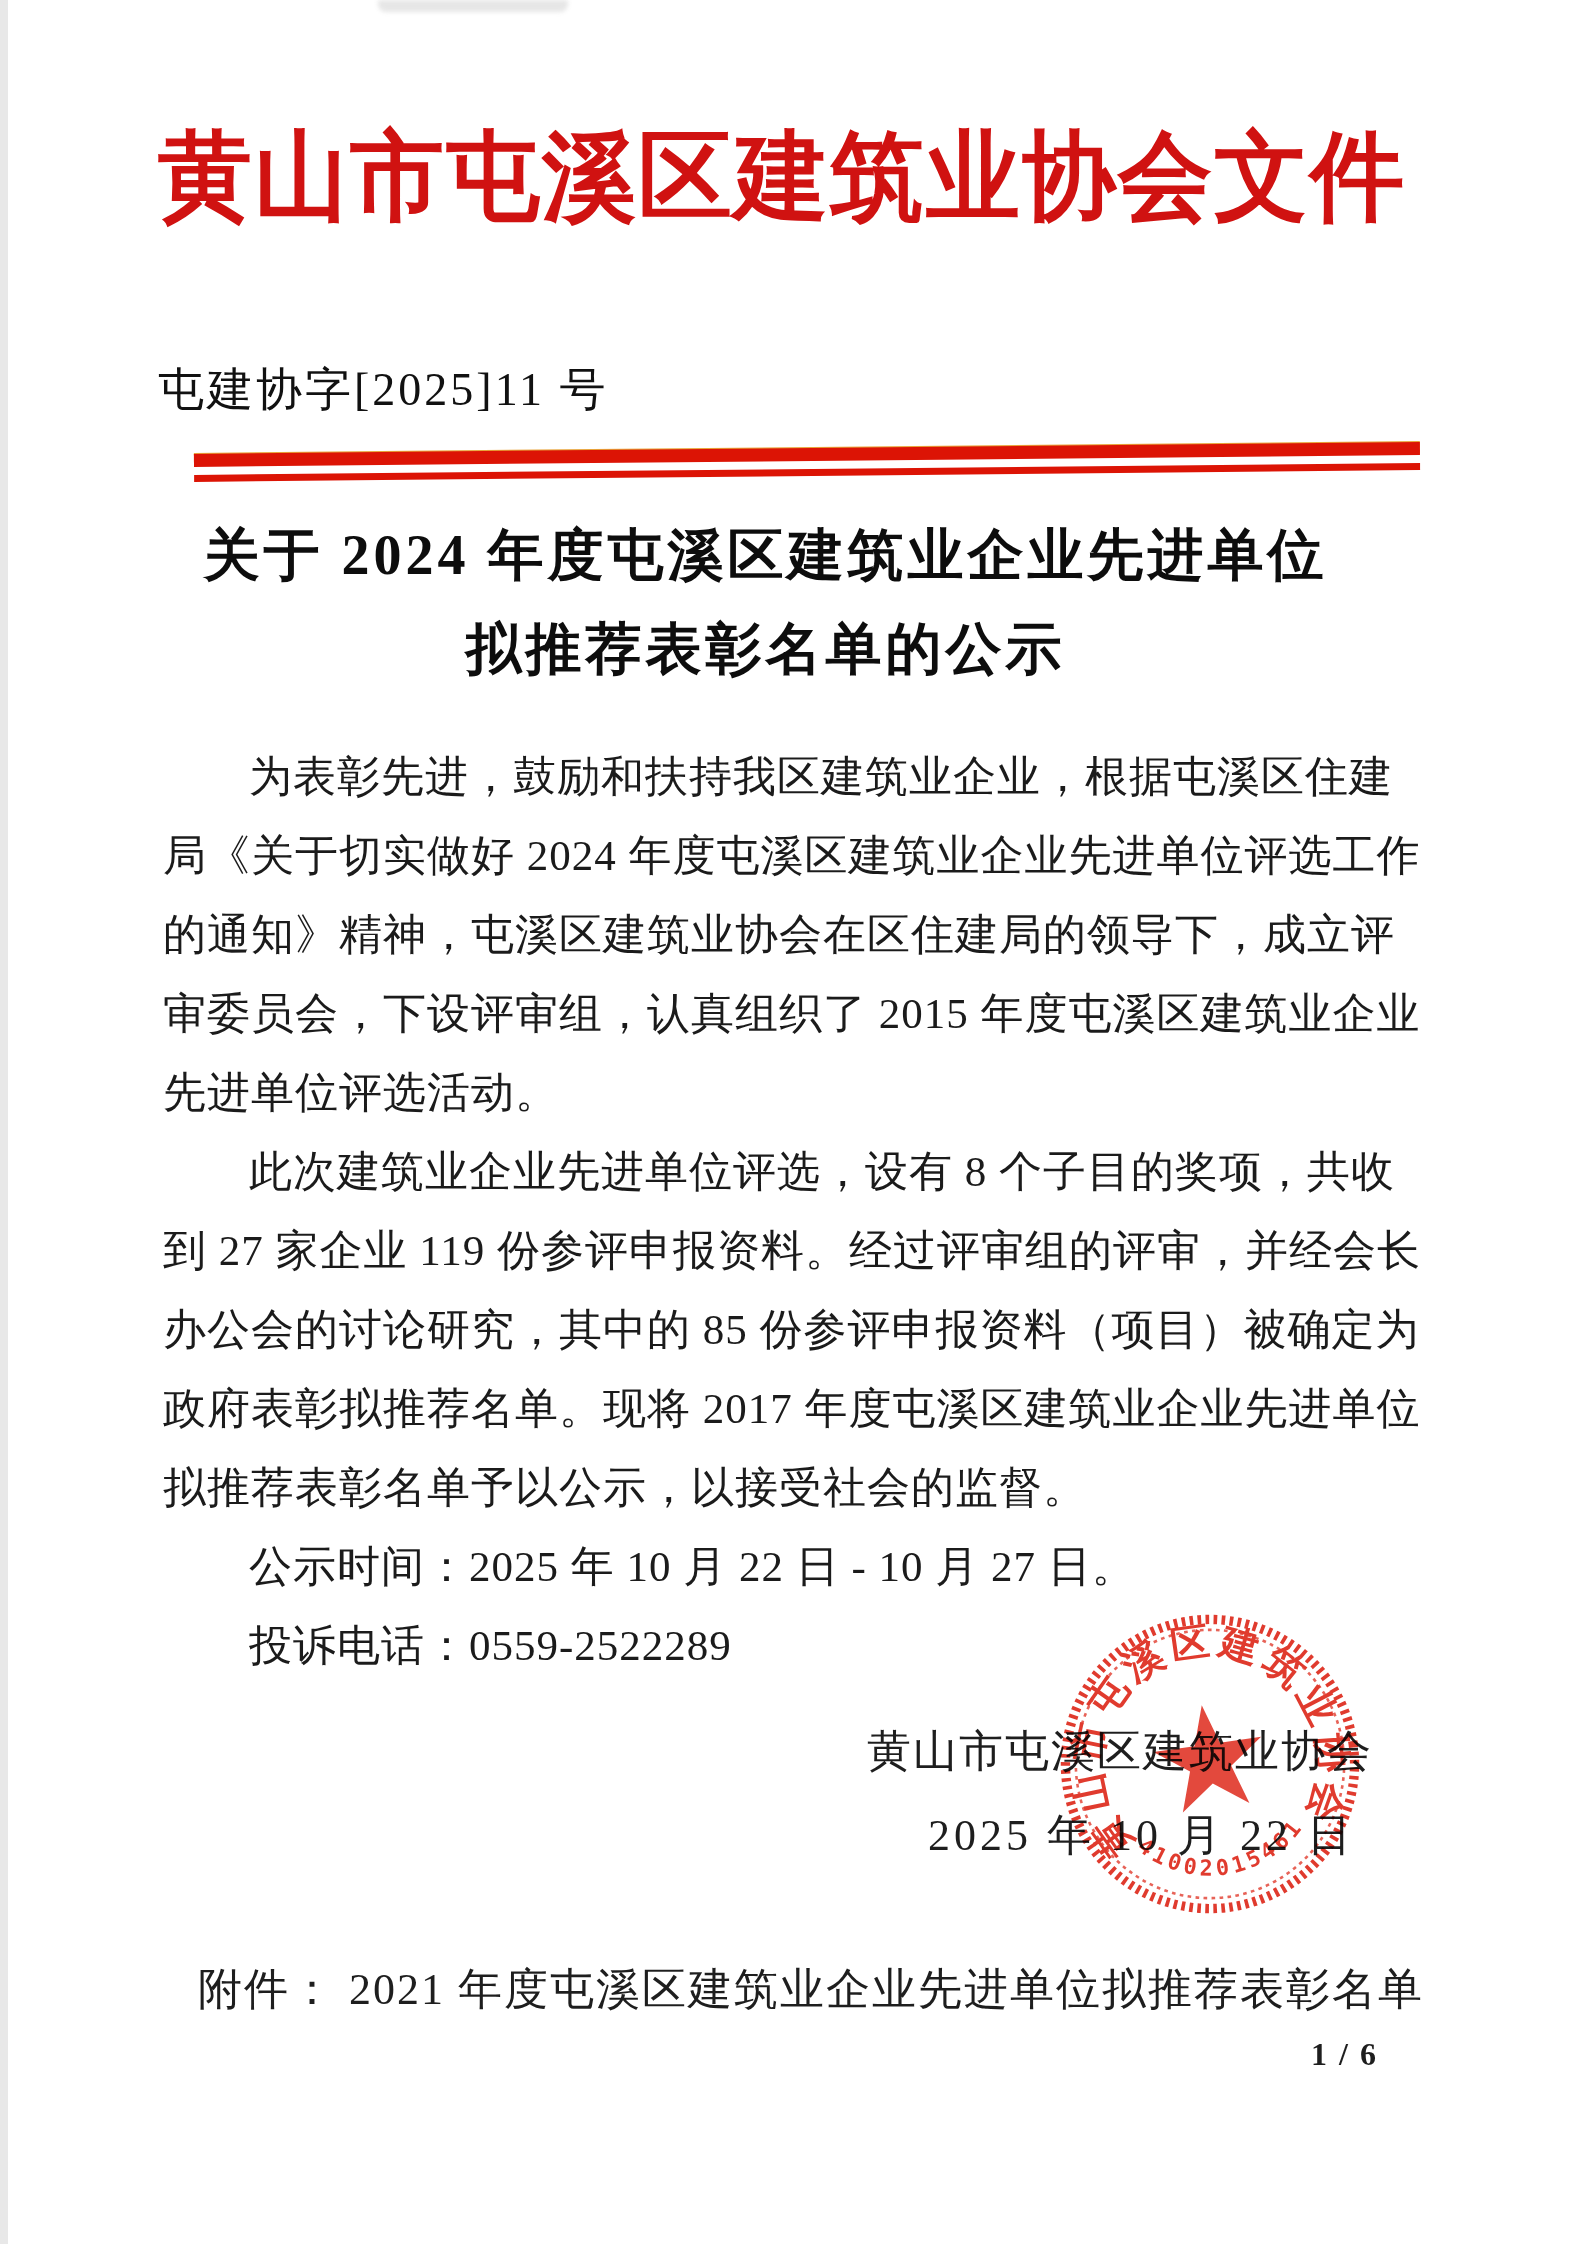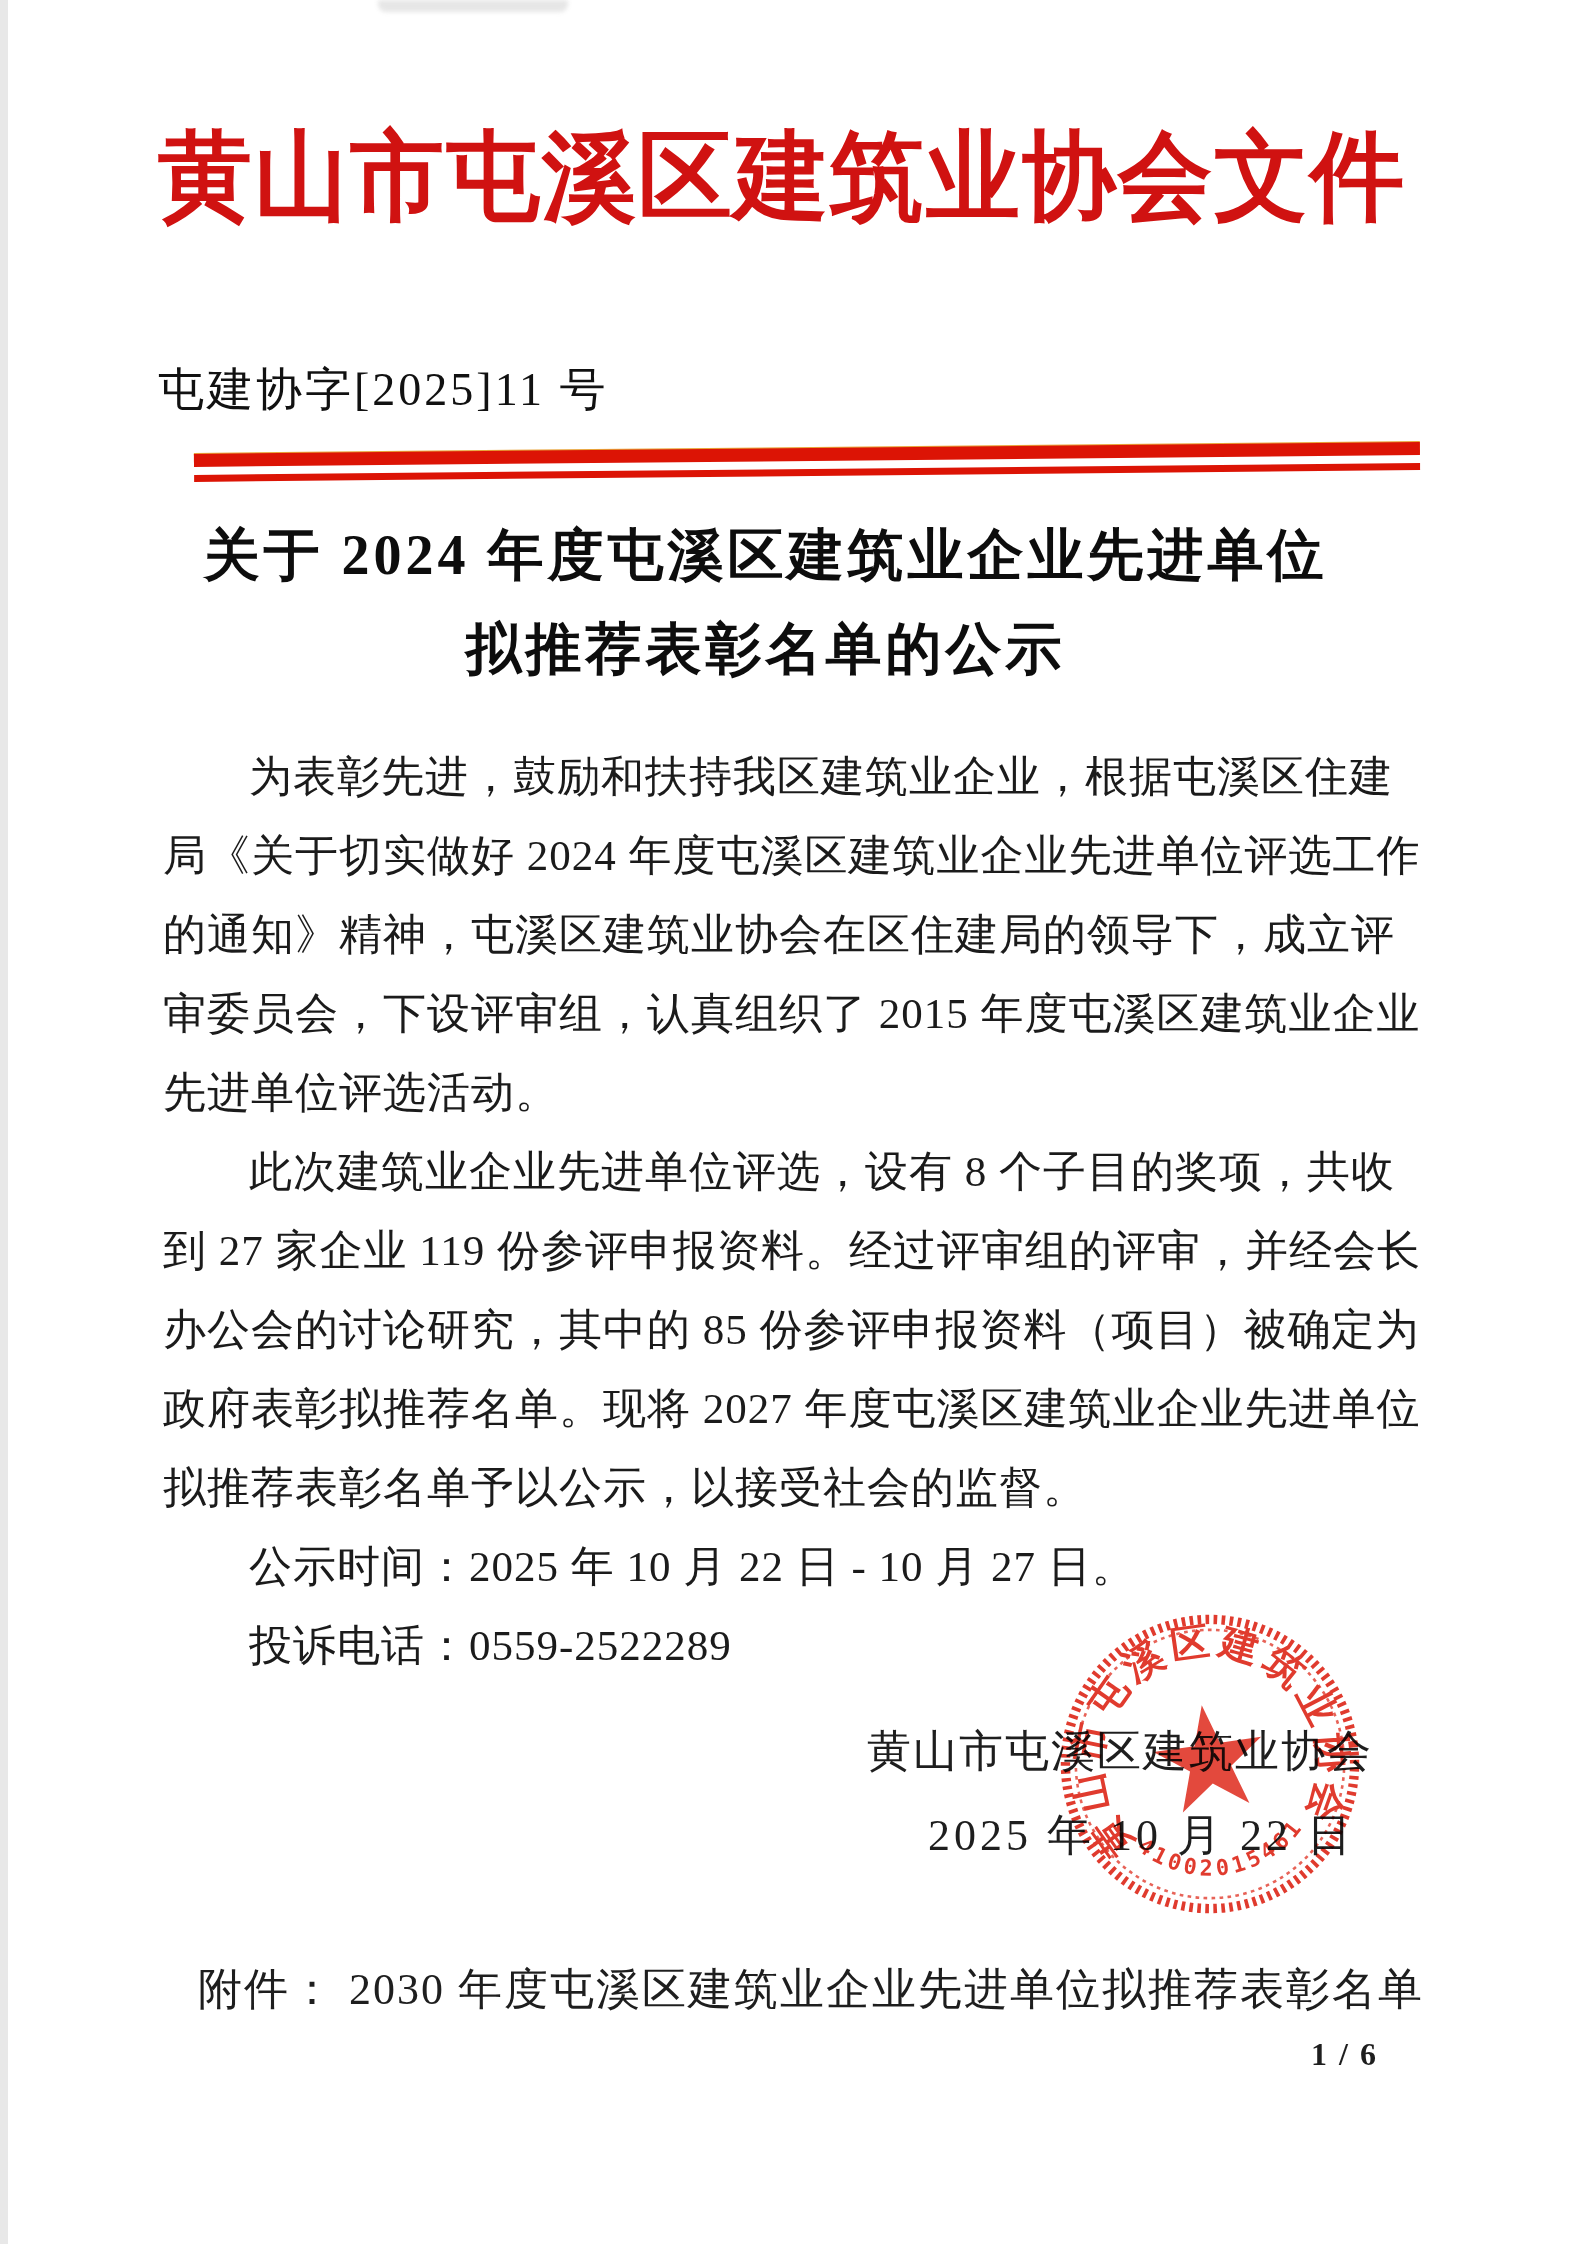--- a/index.html
+++ b/index.html
@@ -115,21 +115,21 @@
 
   <div class="body-block" style="position:absolute;">
     <div class="bline indent">为表彰先进，鼓励和扶持我区建筑业企业，根据屯溪区住建</div>
     <div class="bline">局《关于切实做好 2024 年度屯溪区建筑业企业先进单位评选工作</div>
     <div class="bline">的通知》精神，屯溪区建筑业协会在区住建局的领导下，成立评</div>
     <div class="bline">审委员会，下设评审组，认真组织了 2015 年度屯溪区建筑业企业</div>
     <div class="bline short">先进单位评选活动。</div>
     <div class="bline indent">此次建筑业企业先进单位评选，设有 8 个子目的奖项，共收</div>
     <div class="bline">到 27 家企业 119 份参评申报资料。经过评审组的评审，并经会长</div>
     <div class="bline">办公会的讨论研究，其中的 85 份参评申报资料（项目）被确定为</div>
-    <div class="bline">政府表彰拟推荐名单。现将 2027 年度屯溪区建筑业企业先进单位</div>
+    <div class="bline">政府表彰拟推荐名单。现将 2017 年度屯溪区建筑业企业先进单位</div>
     <div class="bline short">拟推荐表彰名单予以公示，以接受社会的监督。</div>
     <div class="bline short indent">公示时间：2025 年 10 月 22 日 - 10 月 27 日。</div>
     <div class="bline short indent">投诉电话：0559-2522289</div>
   </div>
 
   <div class="sig-name">黄山市屯溪区建筑业协会</div>
 
   <div class="sig-date">2025 年 10 月 22 日</div>
 
   <div class="seal">
@@ -143,17 +143,17 @@
       <polygon points="150,93 162.3,131 202.3,131 170,154.5 182.3,192.5 150,169 117.7,192.5 130,154.5 97.7,131 137.7,131" fill="#de2a1c" opacity="0.93"></polygon>
       <text font-size="37" fill="#de2a1c" font-weight="bold" letter-spacing="6" font-family="Liberation Serif, DejaVu Serif, serif">
         <textPath href="#arcTop" startOffset="50%" text-anchor="middle">黄山市屯溪区建筑业协会</textPath>
       </text>
       <text font-size="21" fill="#de2a1c" font-weight="bold" letter-spacing="4" font-family="DejaVu Sans Mono, Liberation Mono, monospace">
         <textPath href="#arcBottom" startOffset="50%" text-anchor="middle">3410020154617</textPath>
       </text>
     </svg>
   </div>
 
-  <div class="attachment">附件： 2030 年度屯溪区建筑业企业先进单位拟推荐表彰名单</div>
+  <div class="attachment">附件： 2021 年度屯溪区建筑业企业先进单位拟推荐表彰名单</div>
 
   <div class="page-num">1 / 6</div>
 
 </div>
 
 </body></html>

